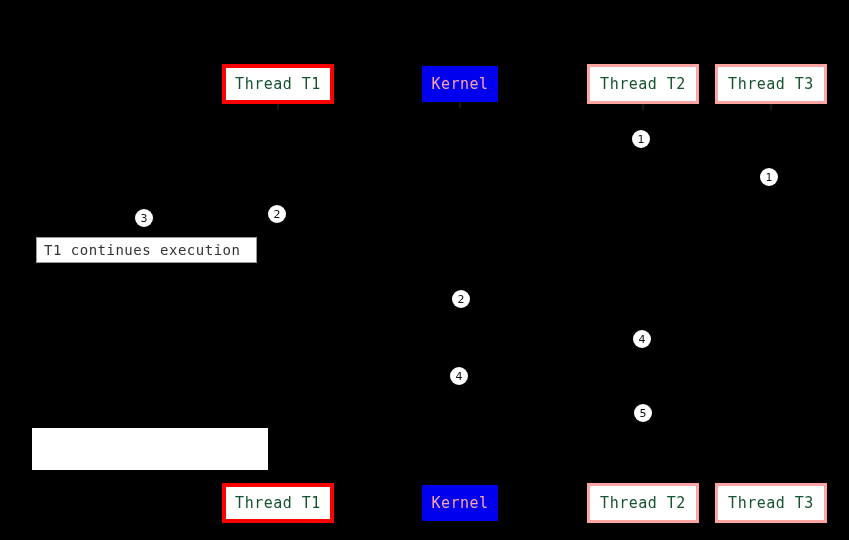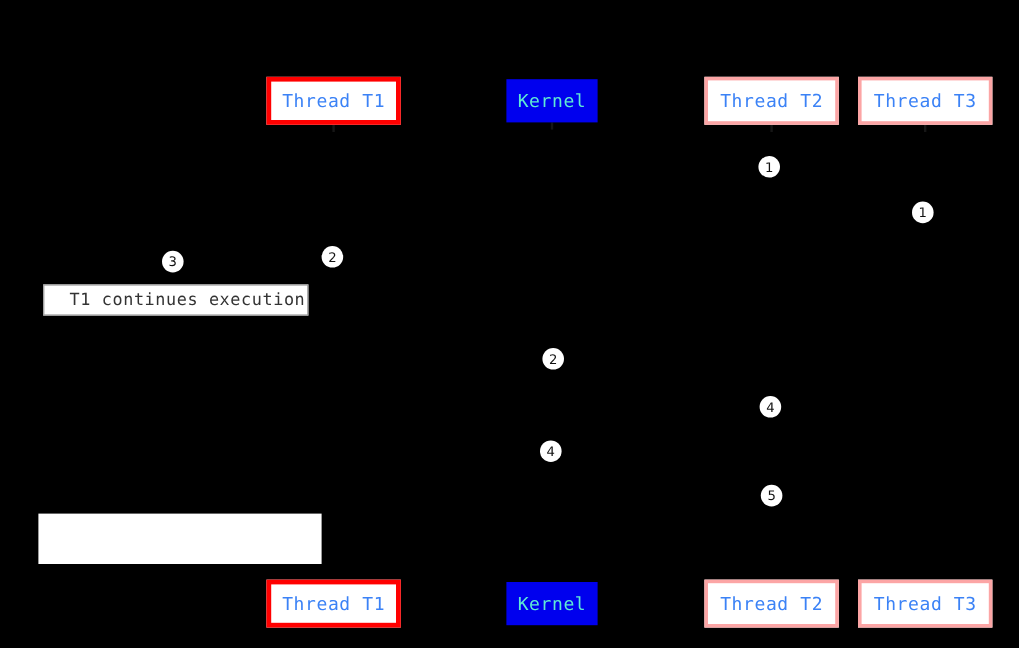--- a/index.html
+++ b/index.html
@@ -15,39 +15,39 @@
     background: #000000;
     overflow: hidden;
     font-family: "DejaVu Sans Mono", "Liberation Mono", monospace;
   }
 
   
   .participant {
     position: absolute;
     box-sizing: border-box;
     background: #ffffff;
-    color: #3b82f6;
+    color: #14532d;
     font-family: "DejaVu Sans Mono", "Liberation Mono", monospace;
     font-size: 15px;
     line-height: 1;
     display: flex;
     align-items: center;
     justify-content: center;
     letter-spacing: 0.5px;
     white-space: nowrap;
   }
   .participant.red {
     border: 4px solid #ff0000;
   }
   .participant.blue {
     border: 3px solid #fca5a5;
   }
   .participant.kernel {
     background: #0000ee;
-    color: #5eead4;
+    color: #fca5a5;
     border: 0;
   }
 
   
   .lifeline {
     position: absolute;
     width: 1px;
     background: #000000;
   }
   .lifeline-stub {
@@ -79,21 +79,21 @@
     position: absolute;
     box-sizing: border-box;
     background: #ffffff;
     border: 1px solid #9a9a9a;
     color: #333333;
     font-family: "DejaVu Sans Mono", "Liberation Mono", monospace;
     font-size: 14px;
     line-height: 1;
     display: flex;
     align-items: center;
-    padding-left: 21px;
+    padding-left: 7px;
     white-space: nowrap;
     letter-spacing: 0.5px;
   }
   .blank-panel {
     position: absolute;
     box-sizing: border-box;
     background: #ffffff;
     border: 0;
   }
 </style>

